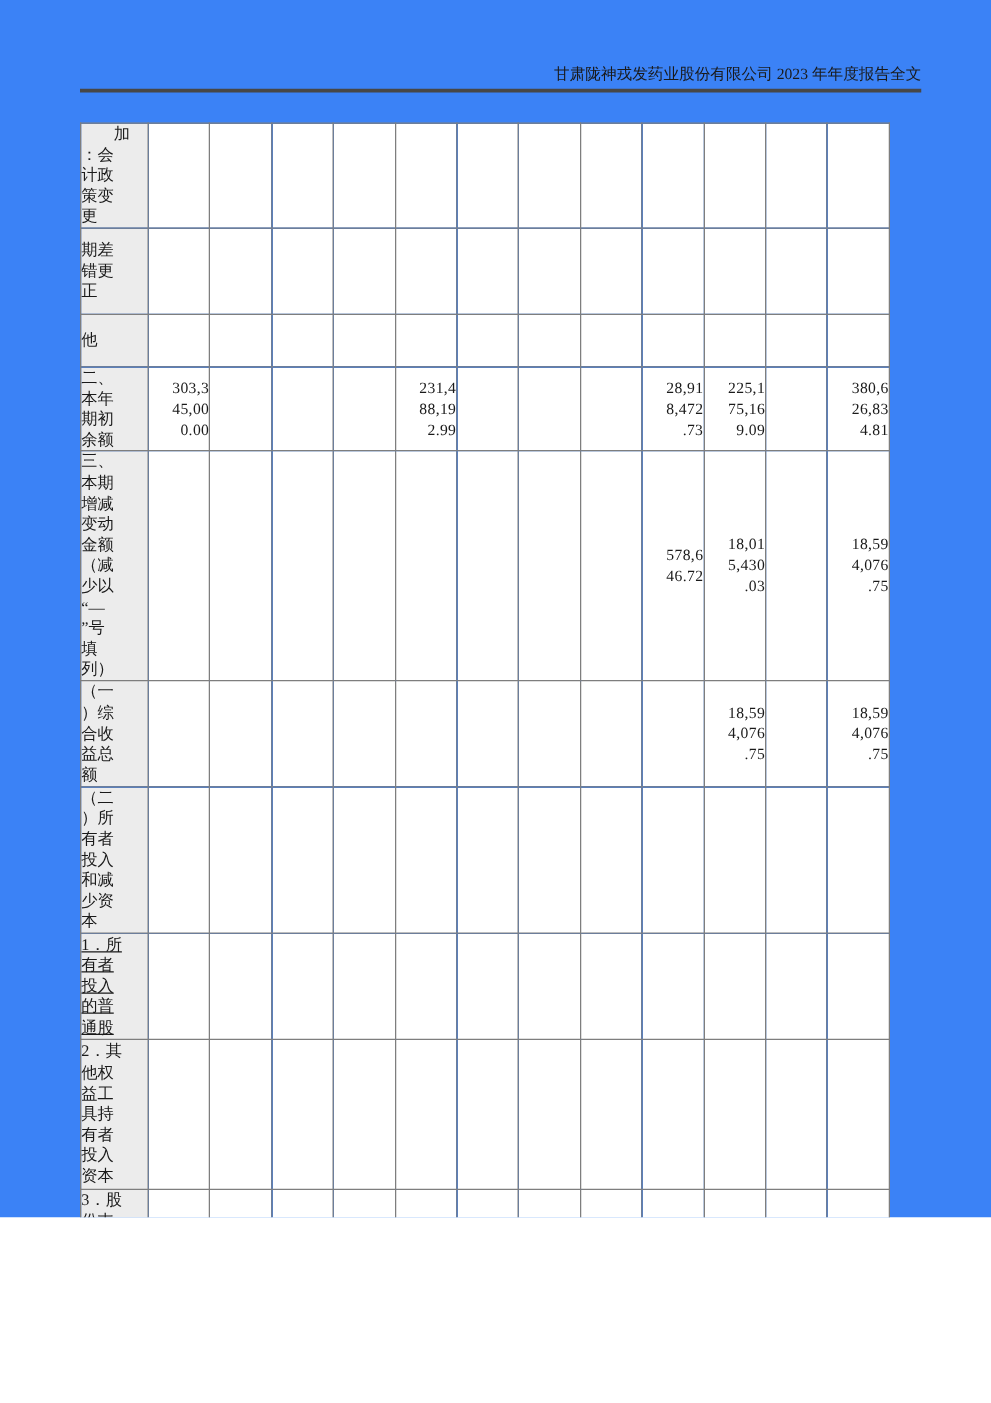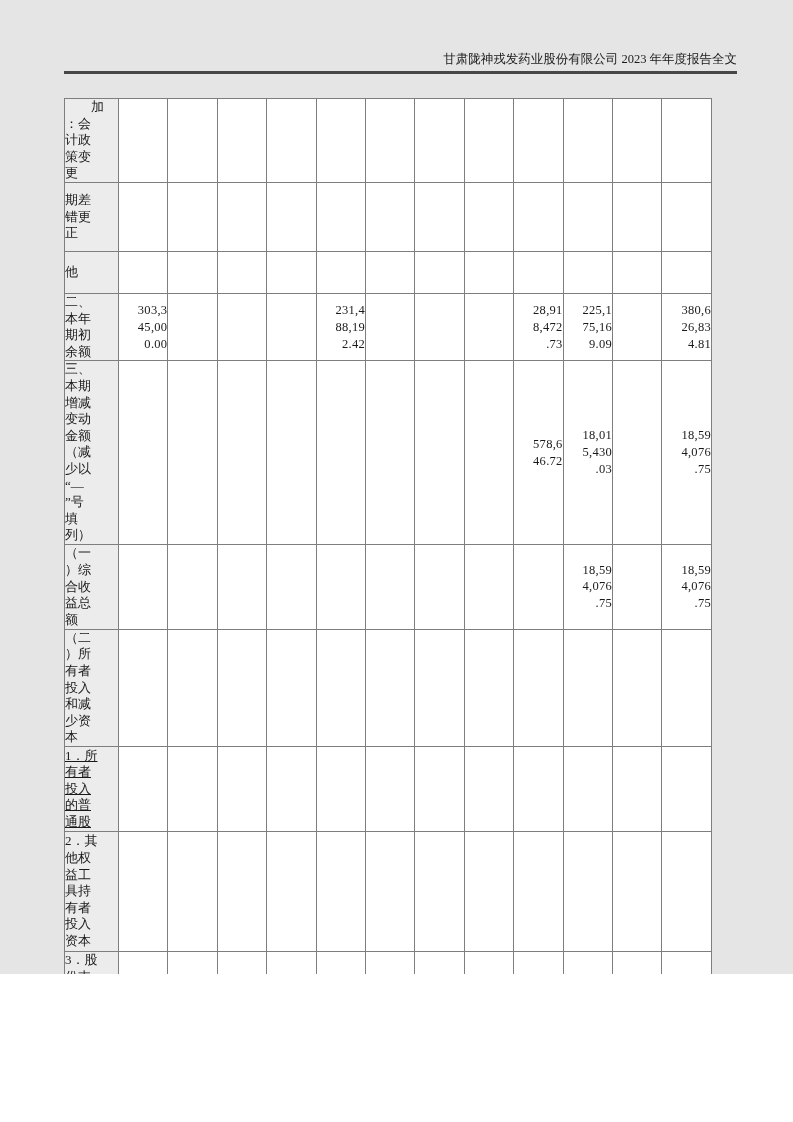--- a/index.html
+++ b/index.html
@@ -6,21 +6,21 @@
     margin: 0;
     padding: 0;
     background: #ffffff;
     font-family: "Liberation Serif", "DejaVu Serif", serif;
     color: #1a1a1a;
   }
   .page {
     position: relative;
     width: 793px;
     height: 974px;
-    background: #e5e5e5;
+    background: #3b82f6;
     overflow: hidden;
   }
   .header {
     position: absolute;
     top: 52px;
     left: 64px;
     width: 673px;
     text-align: right;
     font-size: 12.5px;
     line-height: 15px;
@@ -162,21 +162,21 @@
 期初
 余额</td>
           <td class="data-cell">303,3
 45,00
 0.00</td>
           <td class="data-cell"></td>
           <td class="data-cell"></td>
           <td class="data-cell"></td>
           <td class="data-cell">231,4
 88,19
-2.42</td>
+2.99</td>
           <td class="data-cell"></td>
           <td class="data-cell"></td>
           <td class="data-cell"></td>
           <td class="data-cell">28,91
 8,472
 .73</td>
           <td class="data-cell">225,1
 75,16
 9.09</td>
           <td class="data-cell"></td>

